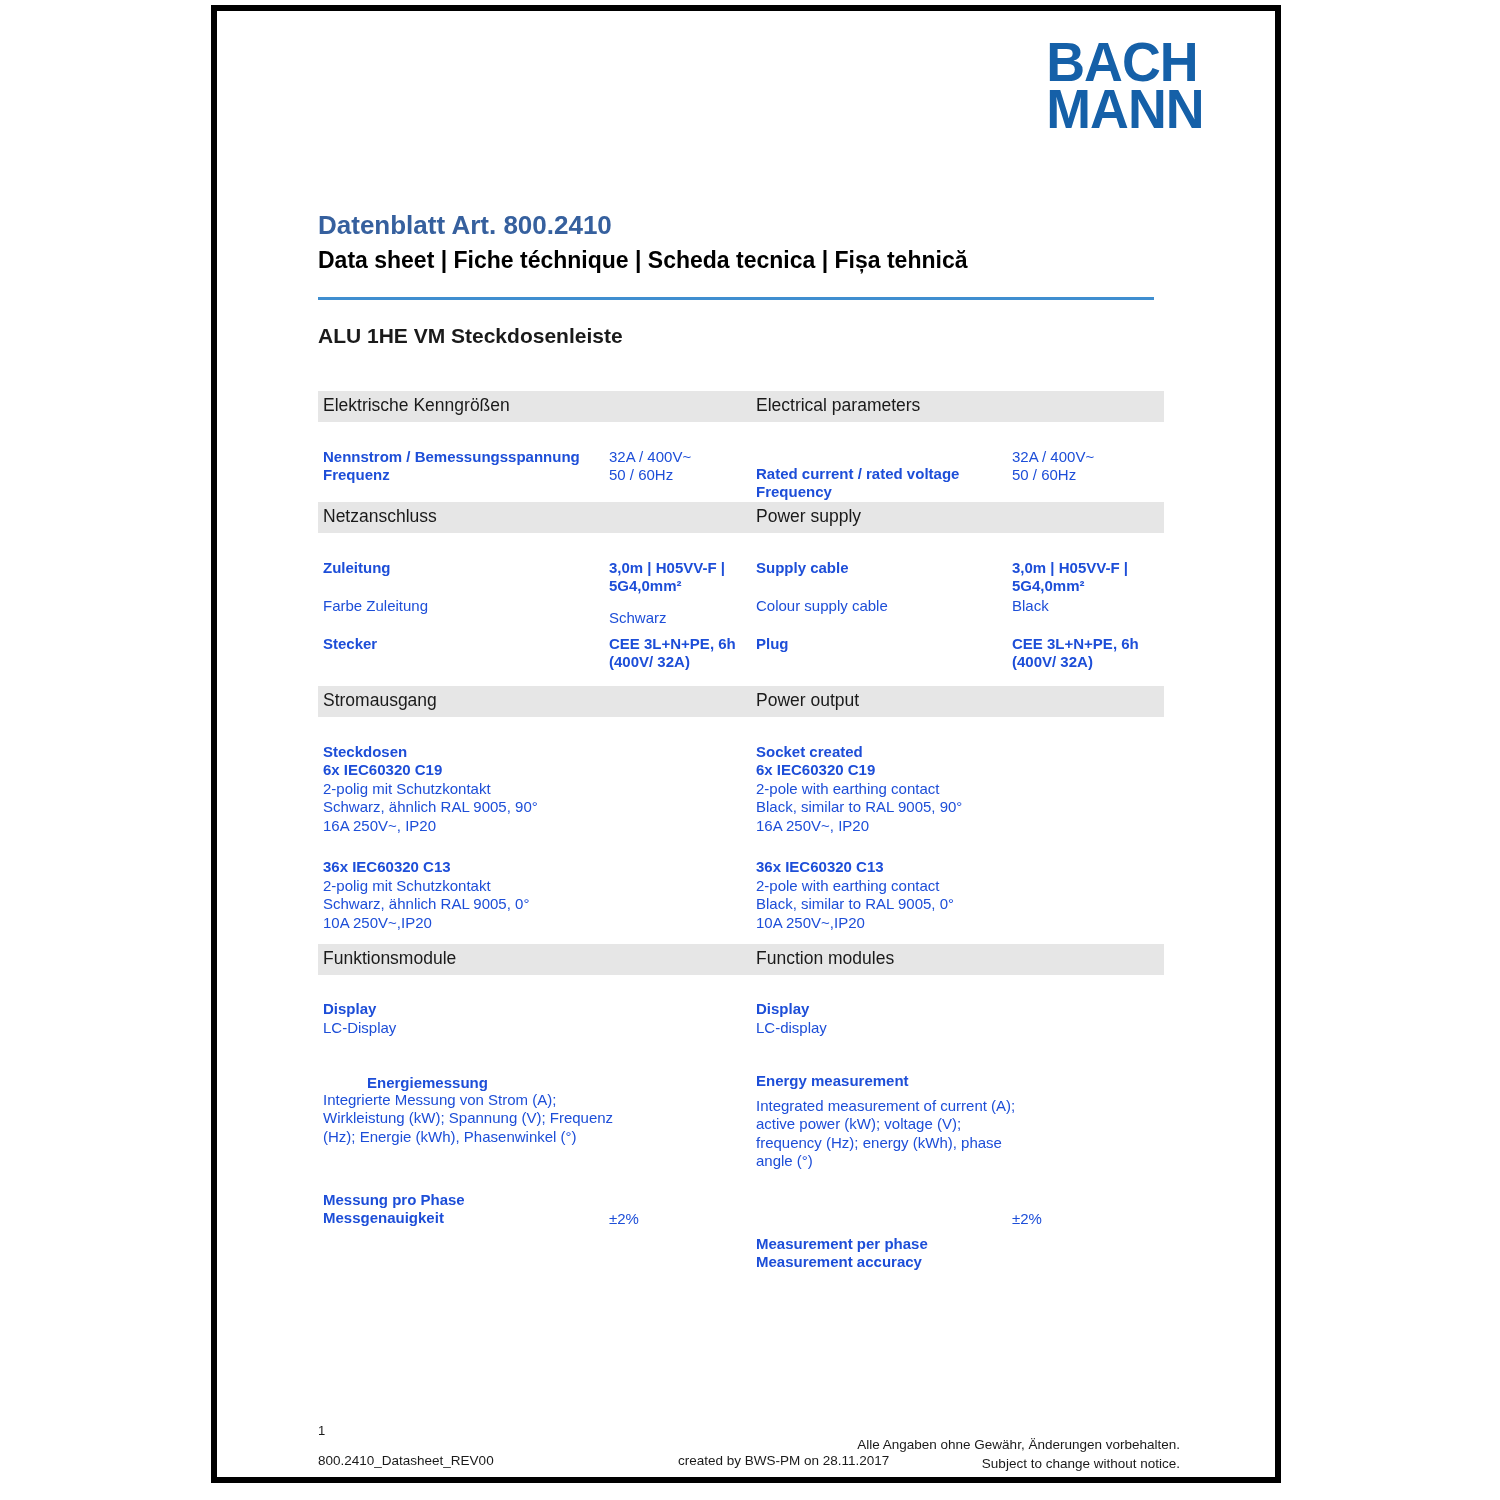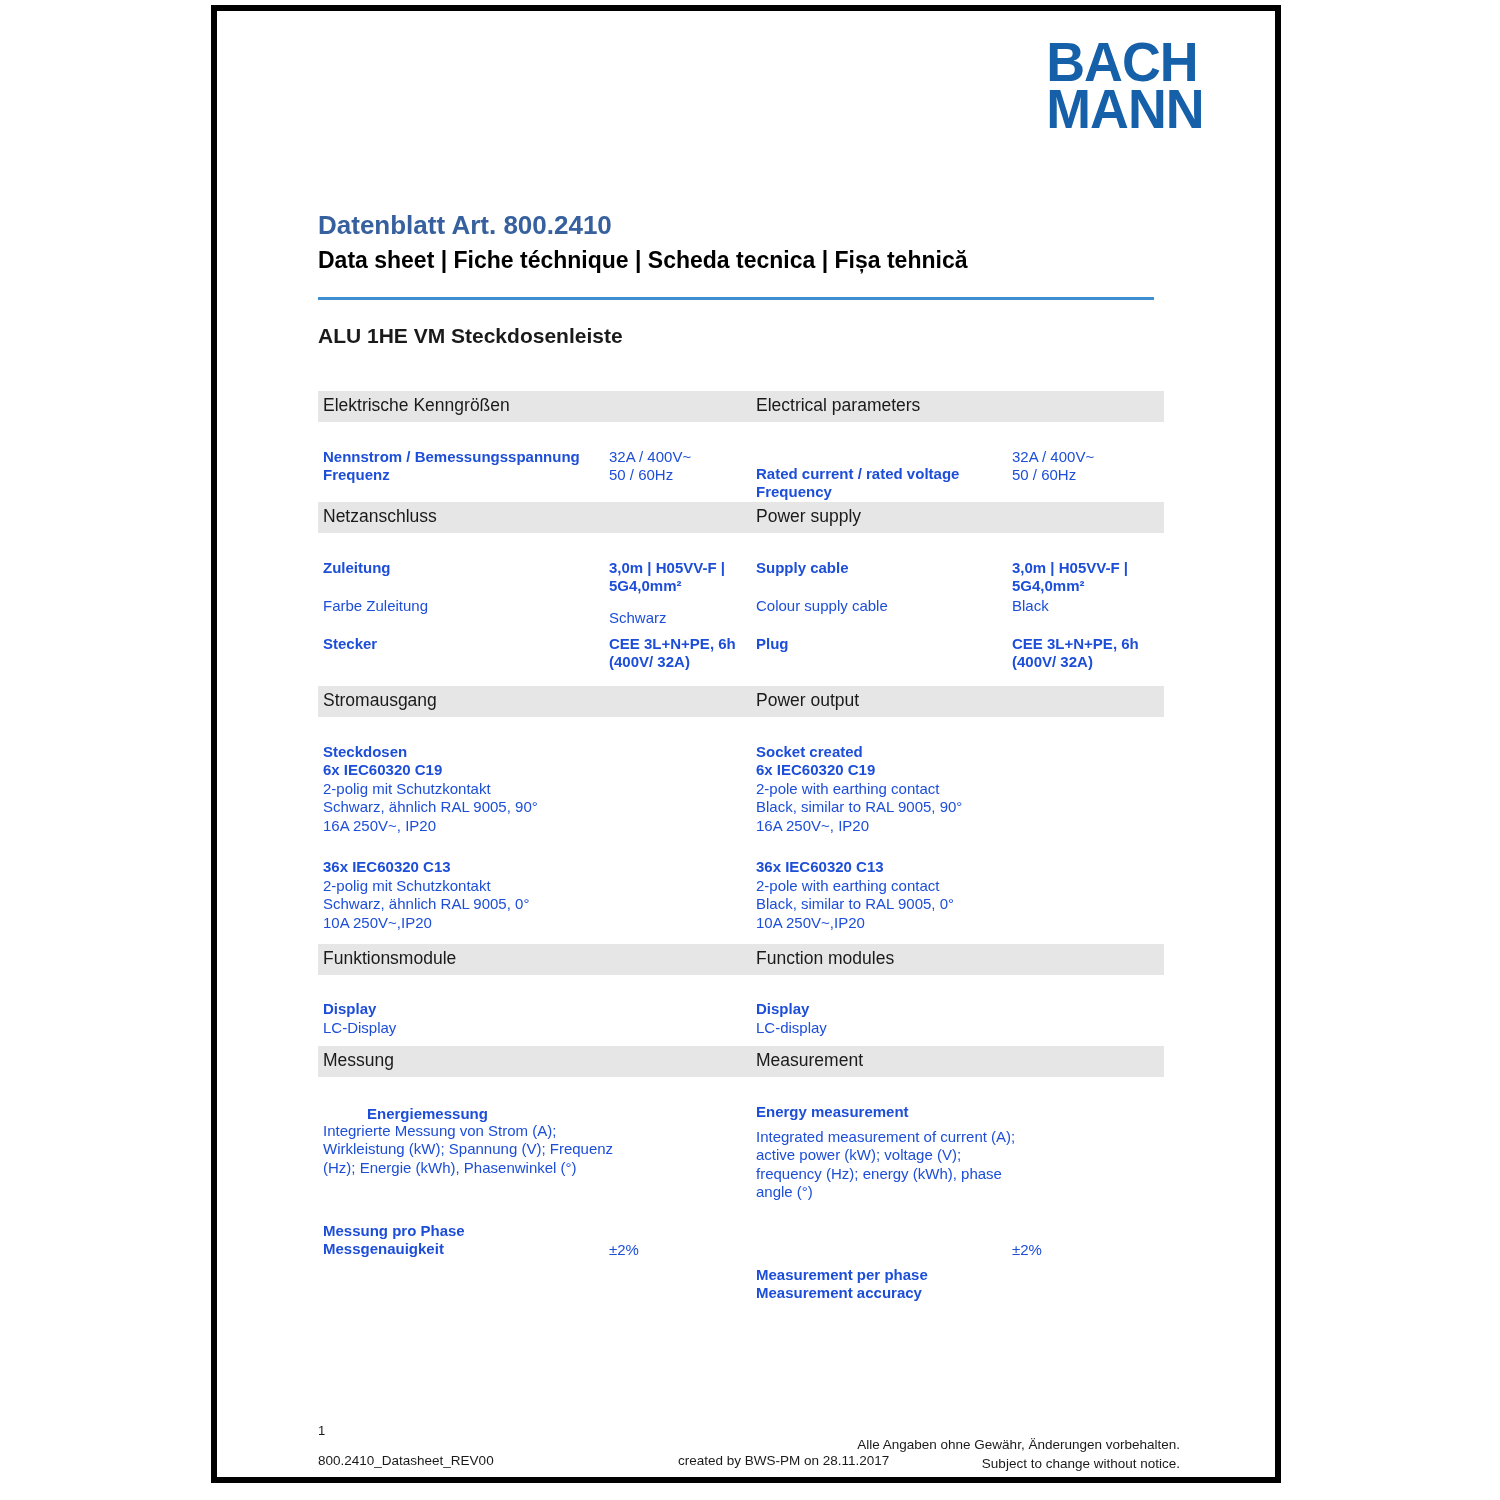--- a/index.html
+++ b/index.html
@@ -294,24 +294,20 @@
           <div class="row">
             <div class="cell wide-de bold" style="top:25px;">Display</div>
             <div class="cell wide-de" style="top:44px;">LC-Display</div>
             <div class="cell wide-en bold" style="top:25px;">Display</div>
             <div class="cell wide-en" style="top:44px;">LC-display</div>
           </div>
         </div>
       </div>
 
       <div class="section">
-        <div class="band">
-          <div class="band-title de">Messung</div>
-          <div class="band-title en">Measurement</div>
-        </div>
         <div class="rows" style="height:200px;">
           <div class="row">
             <div class="cell wide-de bold" style="top:28px;margin-left:44px;">Energiemessung</div>
             <div class="cell wide-de" style="top:45px;">Integrierte Messung von Strom (A);
 Wirkleistung (kW); Spannung (V); Frequenz
 (Hz); Energie (kWh), Phasenwinkel (°)</div>
             <div class="cell wide-en bold" style="top:26px;">Energy measurement</div>
             <div class="cell wide-en" style="top:51px;">Integrated measurement of current (A);
 active power (kW); voltage (V);
 frequency (Hz); energy (kWh), phase

